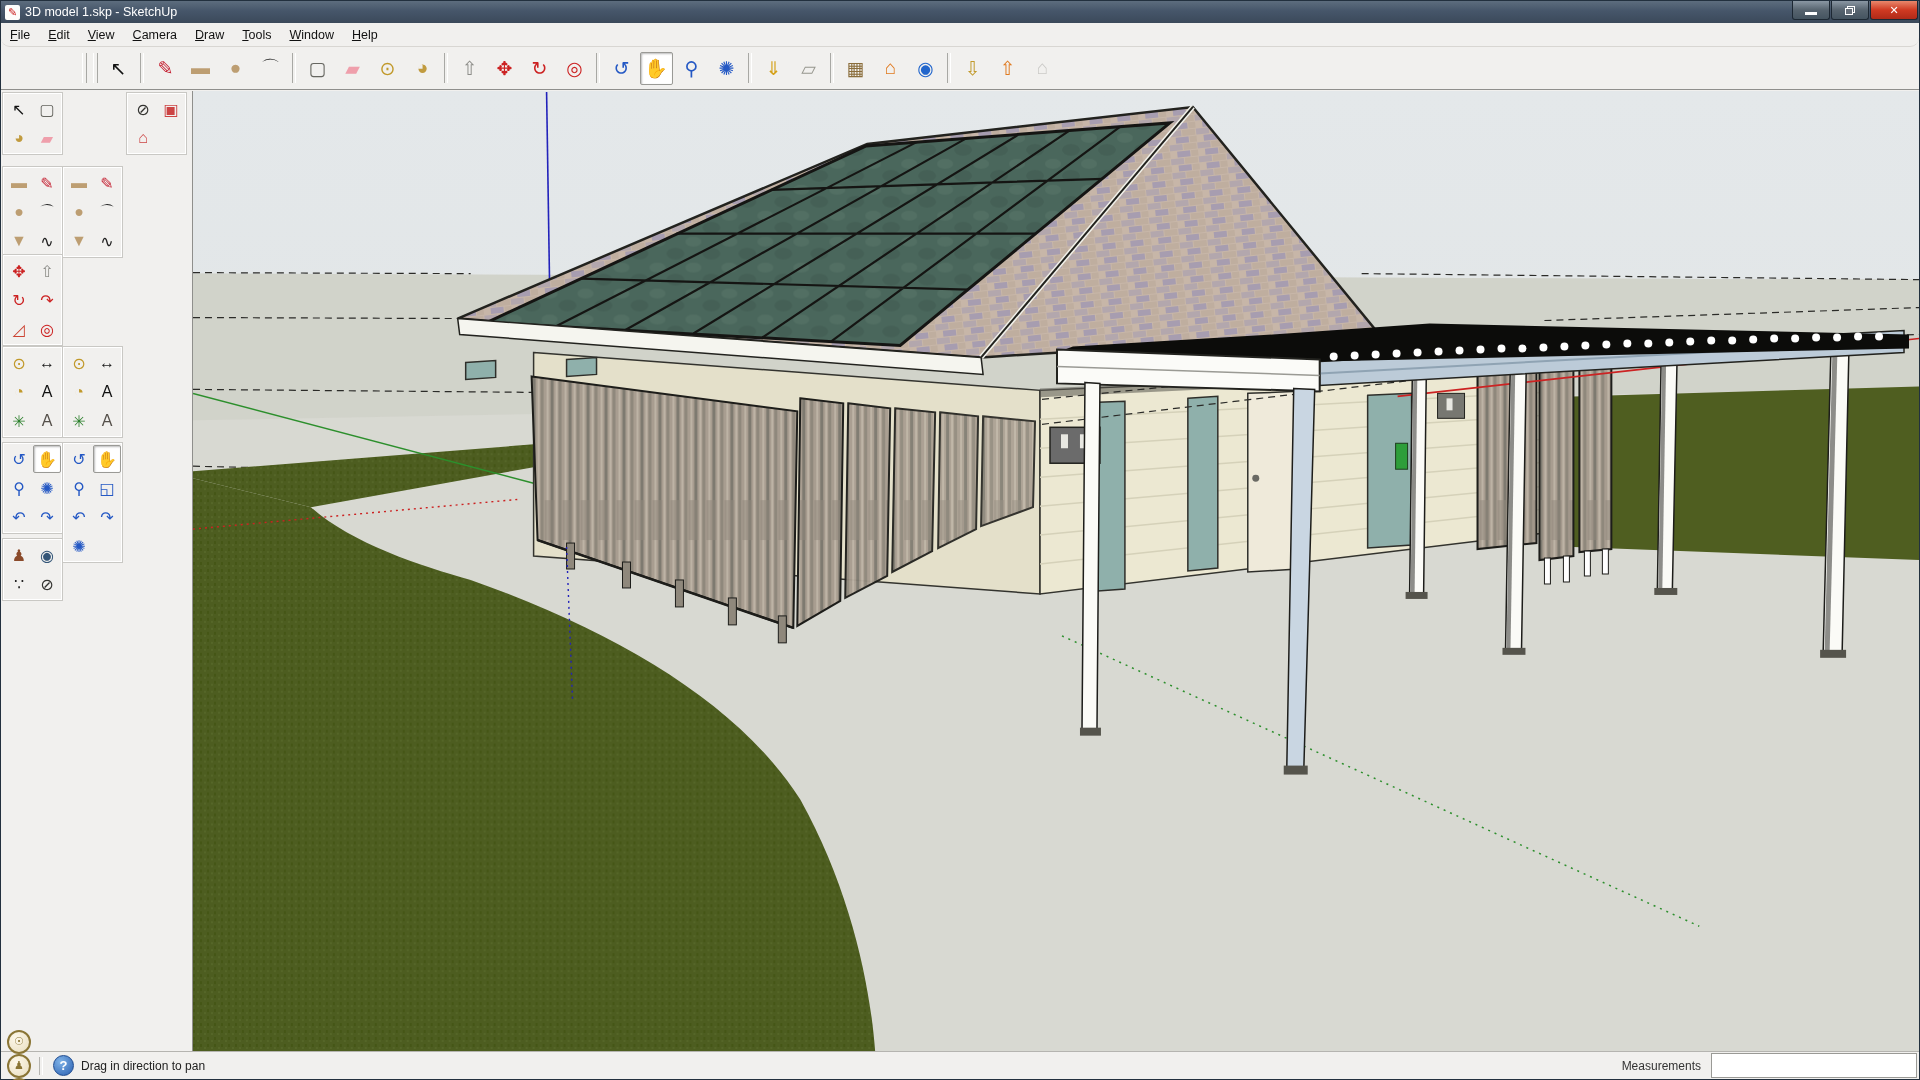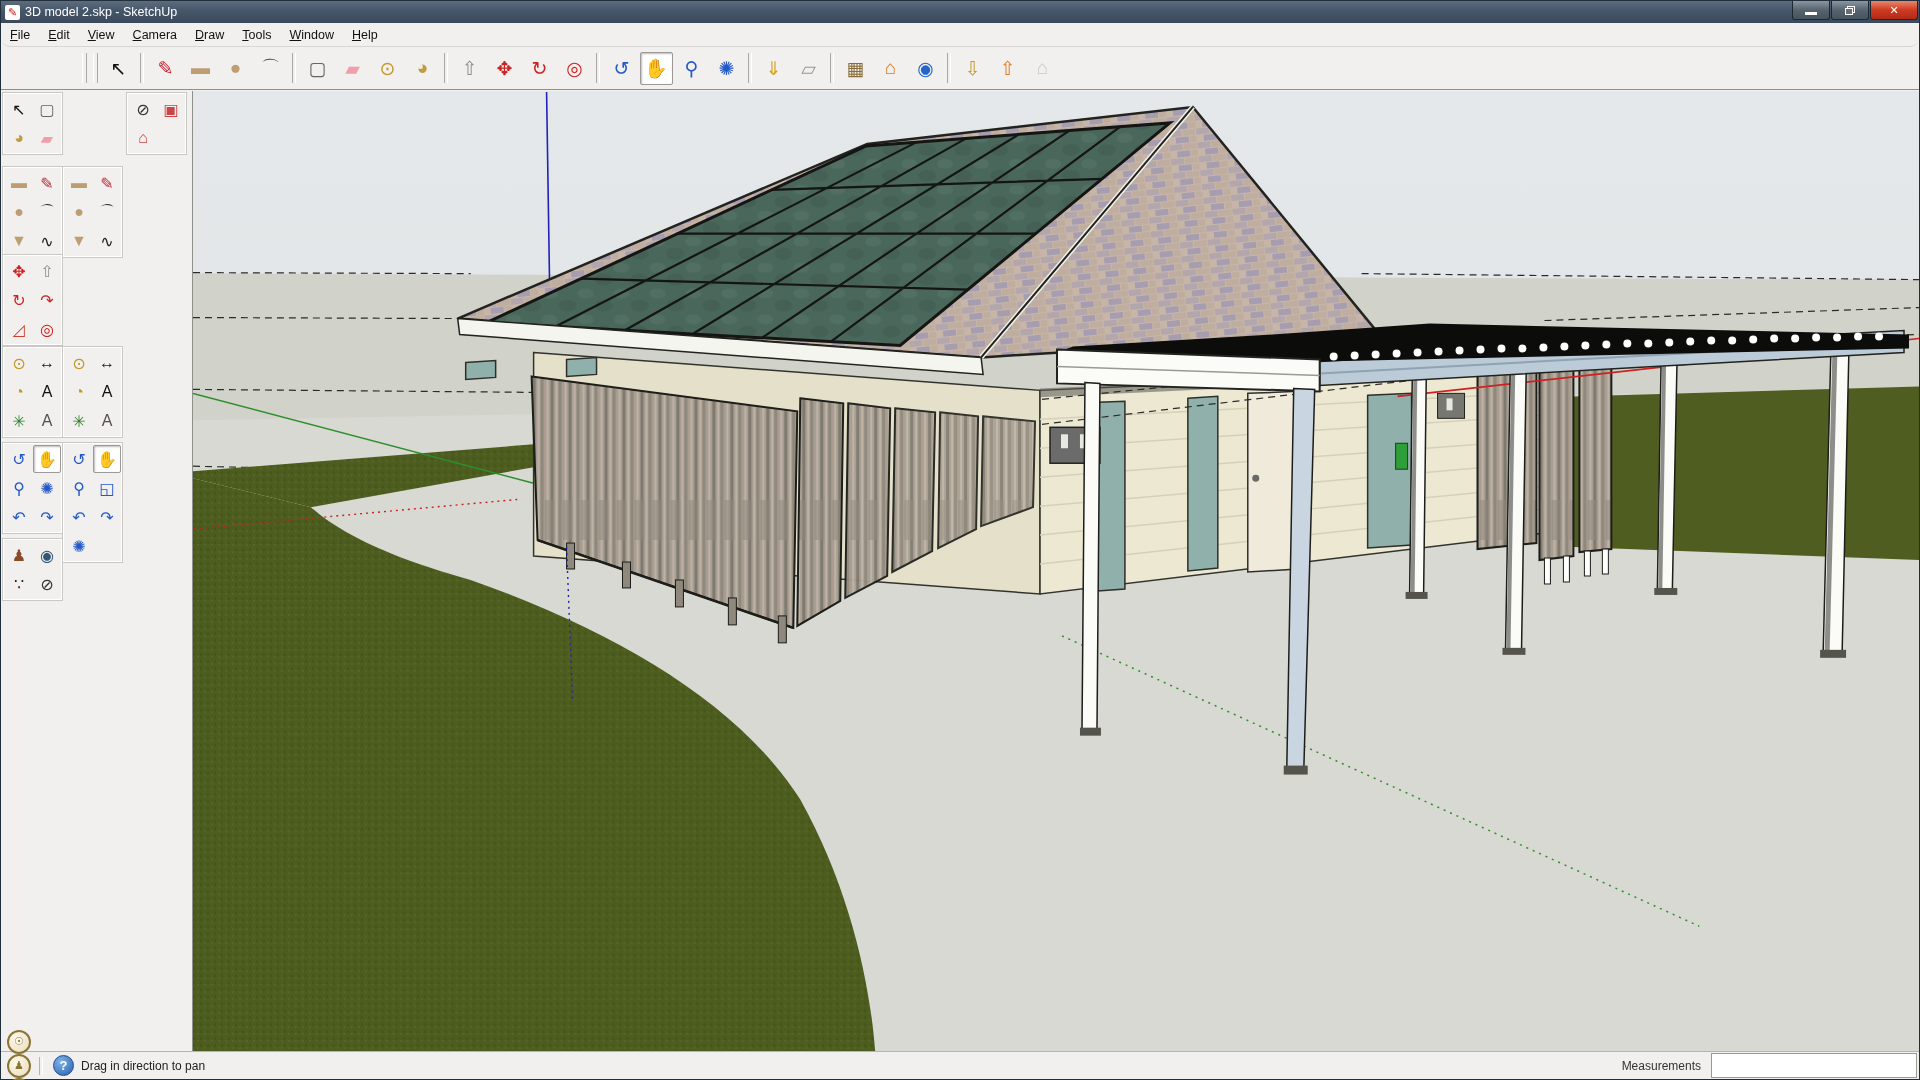--- a/index.html
+++ b/index.html
@@ -79,21 +79,21 @@
   .postW{fill:#fbfbf7;stroke:#1d1d1a;stroke-width:1.5;}
   .postB{fill:var(--postBlue);stroke:#1d1d1a;stroke-width:1.5;}
 </style>
 </head>
 <body>
 
 <div id="app">
 
   <div id="titlebar">
     <div id="app-icon">✎</div>
-    <span>3D model 2.skp - SketchUp</span>
+    <span>3D model 1.skp - SketchUp</span>
     <div id="win-controls">
       <div class="winbtn">
           <div class="min-glyph"></div>
         </div>
       <div class="winbtn">
           <div class="restore-glyph">
             <span></span>
             <span></span>
           </div>
         </div>

